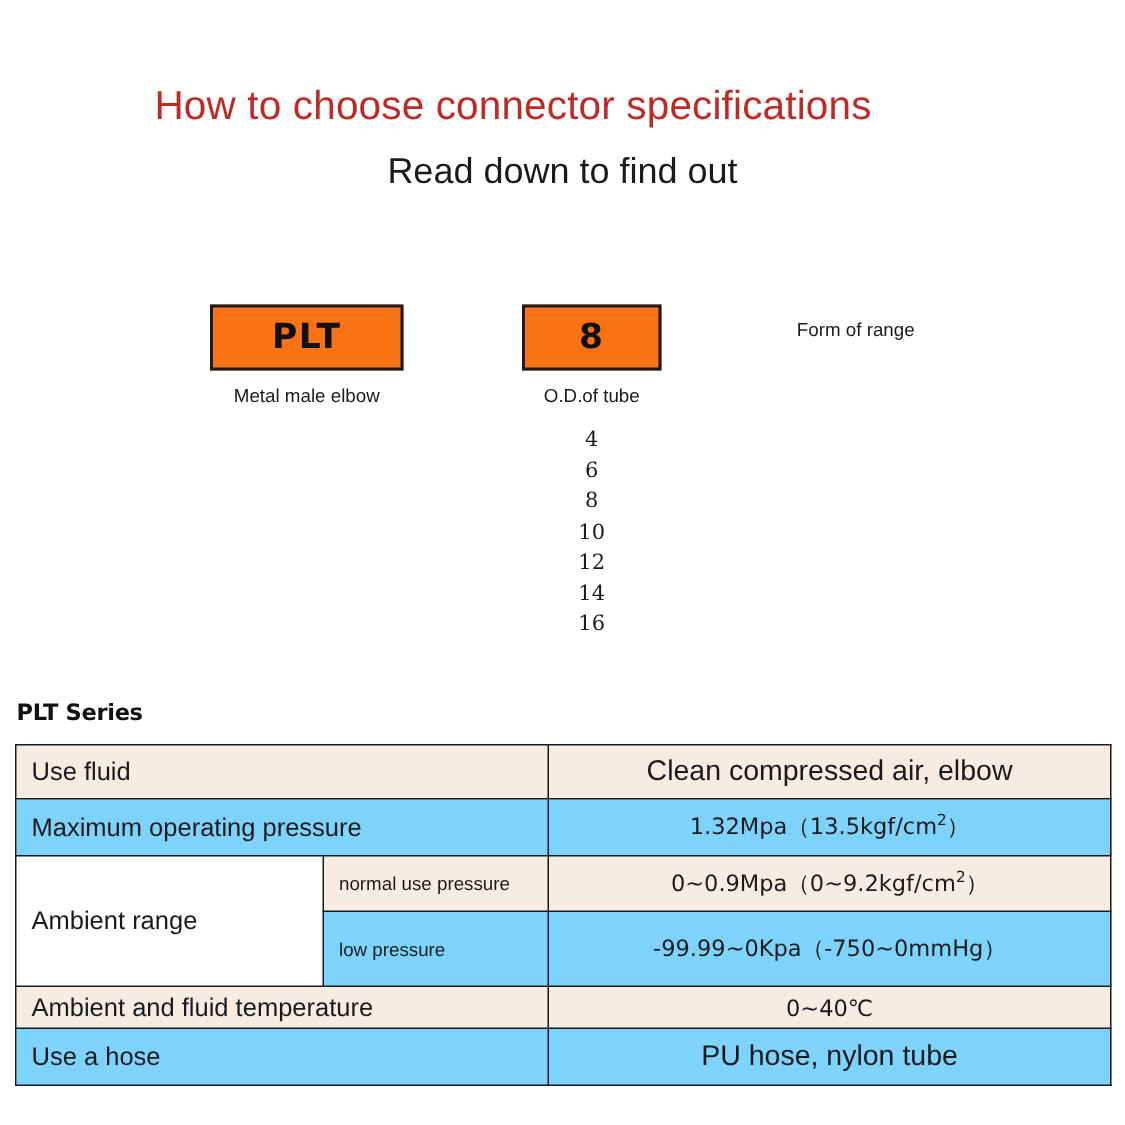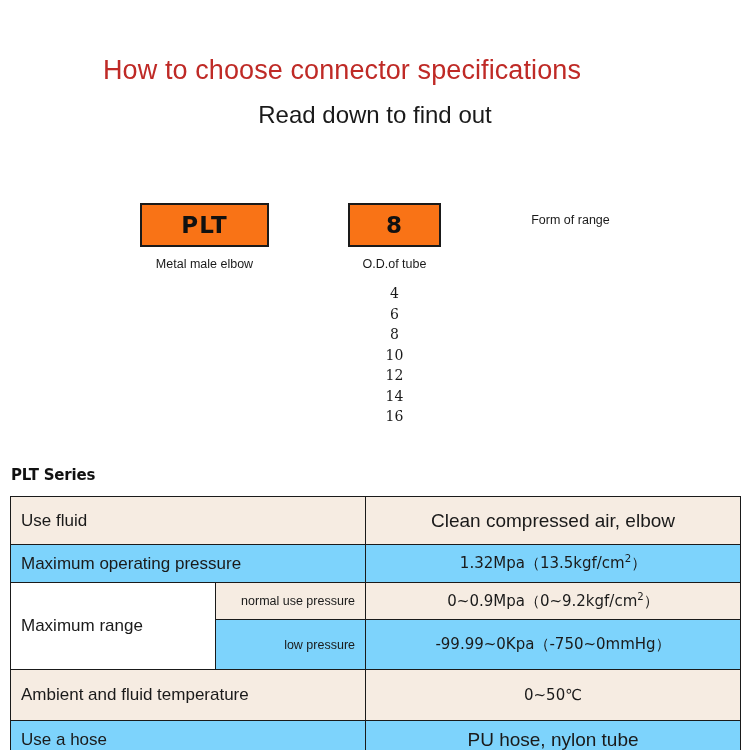--- a/index.html
+++ b/index.html
@@ -119,21 +119,21 @@
     color: #1a1a1a;
   }
   td.value {
     text-align: center;
     color: #1a1a1a;
   }
   td.value.big   { font-size: 19px; }
   td.value.small { font-size: 15px; font-family: "DejaVu Sans", sans-serif; }
   td.sublabel {
     font-size: 12.5px;
-    text-align: right;
+    text-align: left;
     color: #1a1a1a;
     margin-left: 22px;
   }
   sup { font-size: 0.68em; vertical-align: super; line-height: 0; }
 </style>
 </head>
 <body>
 
 <div id="title">How to choose connector specifications</div>
 <div id="subtitle">Read down to find out</div>
@@ -167,39 +167,39 @@
 
 <div id="series-heading">PLT Series</div>
 
 <table id="spec-table">
   <colgroup>
     <col style="width:205px">
     <col style="width:150px">
     <col style="width:375px">
   </colgroup>
   <tbody>
-    <tr class="shade" style="height:48px">
+    <tr class="shade" style="height:36px">
       <td class="label" colspan="2">Use fluid</td>
       <td class="value big">Clean compressed air, elbow</td>
     </tr>
     <tr style="height:38px">
       <td class="label" colspan="2">Maximum operating pressure</td>
       <td class="value small"><span>1.32Mpa（13.5kgf/cm</span><sup>2</sup><span>）</span></td>
     </tr>
     <tr class="shade" style="height:37px">
-      <td class="label plain" rowspan="2">Maximum range</td>
+      <td class="label plain" rowspan="2">Ambient range</td>
       <td class="sublabel">normal use pressure</td>
       <td class="value small"><span>0~0.9Mpa（0~9.2kgf/cm</span><sup>2</sup><span>）</span></td>
     </tr>
     <tr style="height:50px">
       <td class="sublabel">low pressure</td>
       <td class="value small">-99.99~0Kpa（-750~0mmHg）</td>
     </tr>
-    <tr class="shade" style="height:51px">
+    <tr class="shade" style="height:28px">
       <td class="label" colspan="2">Ambient and fluid temperature</td>
-      <td class="value small">0~50℃</td>
+      <td class="value small">0~40℃</td>
     </tr>
     <tr style="height:38px">
       <td class="label" colspan="2">Use a hose</td>
       <td class="value big">PU hose, nylon tube</td>
     </tr>
   </tbody>
 </table>
 
 </body></html>

